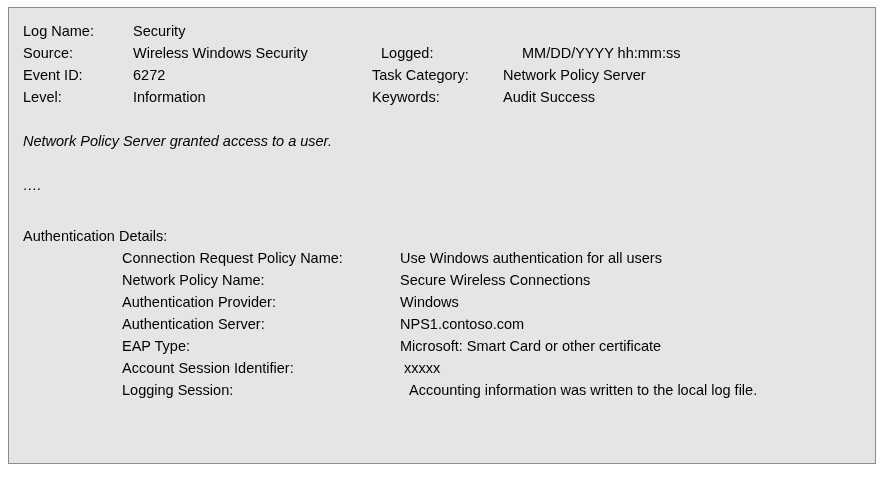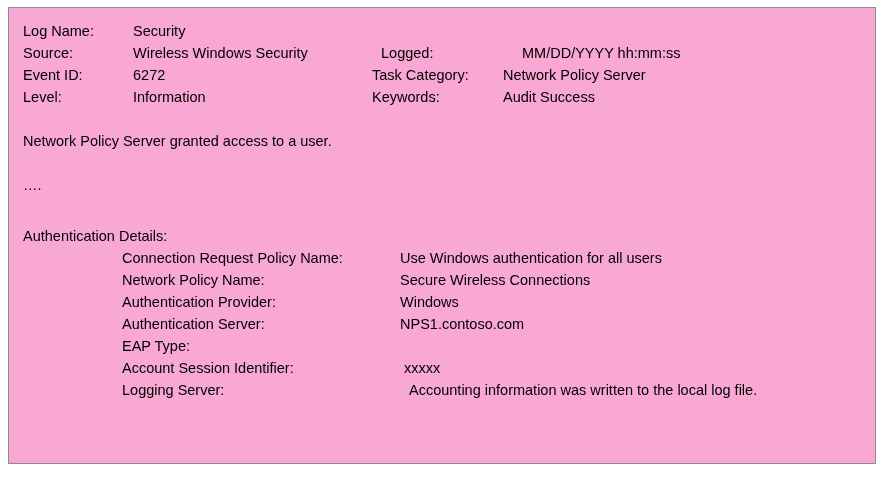--- a/index.html
+++ b/index.html
@@ -15,21 +15,21 @@
     overflow: hidden;
   }
   #event-panel {
     position: absolute;
     left: 8px;
     top: 7px;
     width: 868px;
     height: 457px;
     border: 1px solid #8c8c8c;
     box-sizing: border-box;
-    background: #f9a8d4;
+    background: #e5e5e5;
   }
   .inner {
     position: relative;
     width: 100%;
     height: 100%;
     padding: 12px 0 0 14px;
     box-sizing: border-box;
     font-size: 14.5px;
     line-height: 22px;
   }
@@ -54,20 +54,21 @@
   
   .hrow.row-source .c3 { left: 358px; }
   .hrow.row-source .c4 { left: 499px; }
 
   .body-block {
     margin-top: 22px;
   }
   .para {
     height: 22px;
     white-space: nowrap;
+    font-style: italic;
   }
   .spacer-line { height: 22px; }
 
   .details-title {
     margin-top: 29px;
     height: 22px;
   }
   .detail-row {
     position: relative;
     height: 22px;
@@ -149,28 +150,29 @@
       </div>
 
       <div class="detail-row">
         <span class="dlabel">Authentication Server:</span>
         <span class="dvalue">NPS1.contoso.com</span>
       </div>
 
 
       <div class="detail-row">
         <span class="dlabel">EAP Type:</span>
+        <span class="dvalue">Microsoft: Smart Card or other certificate</span>
       </div>
 
       <div class="detail-row nudge1">
         <span class="dlabel">Account Session Identifier:</span>
         <span class="dvalue">xxxxx</span>
       </div>
 
       <div class="detail-row nudge2">
-        <span class="dlabel">Logging Server:</span>
+        <span class="dlabel">Logging Session:</span>
         <span class="dvalue">Accounting information was written to the local log file.</span>
       </div>
 
     </div>
 
   </div>
 </div>
 
 </body></html>

